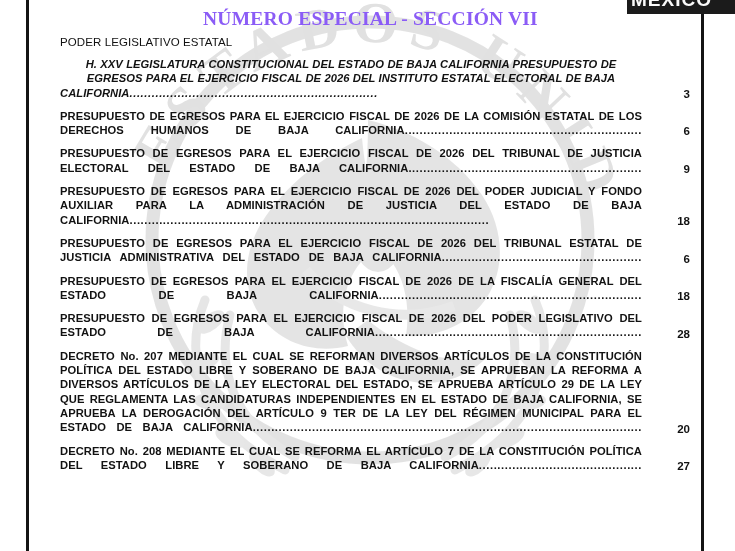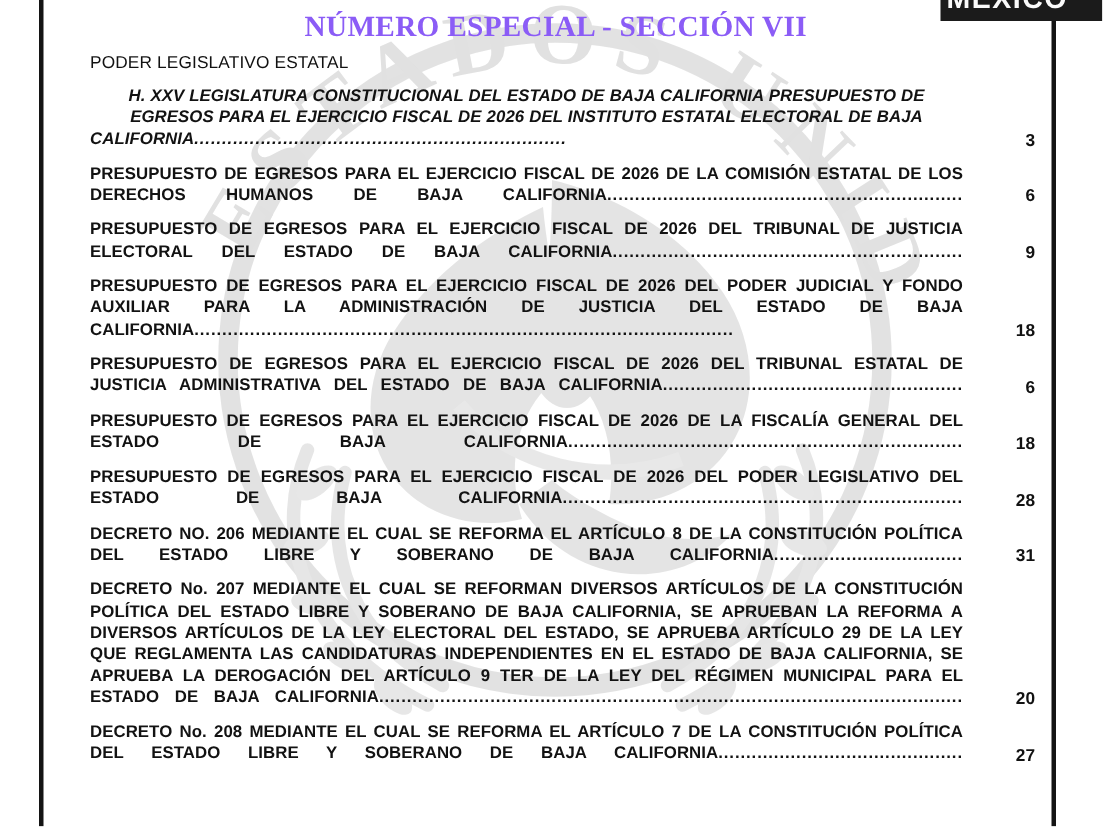--- a/index.html
+++ b/index.html
@@ -224,24 +224,20 @@
         </div>
         <div class="toc-entry">
           <div class="entry-text">PRESUPUESTO DE EGRESOS PARA EL EJERCICIO FISCAL DE 2026 DE LA FISCALÍA GENERAL DEL ESTADO DE BAJA CALIFORNIA<span class="leader">.......................................................................</span></div>
           <div class="page-num">18</div>
         </div>
         <div class="toc-entry">
           <div class="entry-text">PRESUPUESTO DE EGRESOS PARA EL EJERCICIO FISCAL DE 2026 DEL PODER LEGISLATIVO DEL ESTADO DE BAJA CALIFORNIA<span class="leader">........................................................................</span></div>
           <div class="page-num">28</div>
         </div>
         <div class="toc-entry">
-          <div class="entry-text">DECRETO NO. 206 MEDIANTE EL CUAL SE REFORMA EL ARTÍCULO 8 DE LA CONSTITUCIÓN POLÍTICA DEL ESTADO LIBRE Y SOBERANO DE BAJA CALIFORNIA<span class="leader">..................................</span></div>
-          <div class="page-num">31</div>
-        </div>
-        <div class="toc-entry">
           <div class="entry-text">DECRETO No. 207 MEDIANTE EL CUAL SE REFORMAN DIVERSOS ARTÍCULOS DE LA CONSTITUCIÓN POLÍTICA DEL ESTADO LIBRE Y SOBERANO DE BAJA CALIFORNIA, SE APRUEBAN LA REFORMA A DIVERSOS ARTÍCULOS DE LA LEY ELECTORAL DEL ESTADO, SE APRUEBA ARTÍCULO 29 DE LA LEY QUE REGLAMENTA LAS CANDIDATURAS INDEPENDIENTES EN EL ESTADO DE BAJA CALIFORNIA, SE APRUEBA LA DEROGACIÓN DEL ARTÍCULO 9 TER DE LA LEY DEL RÉGIMEN MUNICIPAL PARA EL ESTADO DE BAJA CALIFORNIA<span class="leader">.........................................................................................................</span></div>
           <div class="page-num">20</div>
         </div>
         <div class="toc-entry">
           <div class="entry-text">DECRETO No. 208 MEDIANTE EL CUAL SE REFORMA EL ARTÍCULO 7 DE LA CONSTITUCIÓN POLÍTICA DEL ESTADO LIBRE Y SOBERANO DE BAJA CALIFORNIA<span class="leader">............................................</span></div>
           <div class="page-num">27</div>
         </div>
       </div>
 
   </div>

